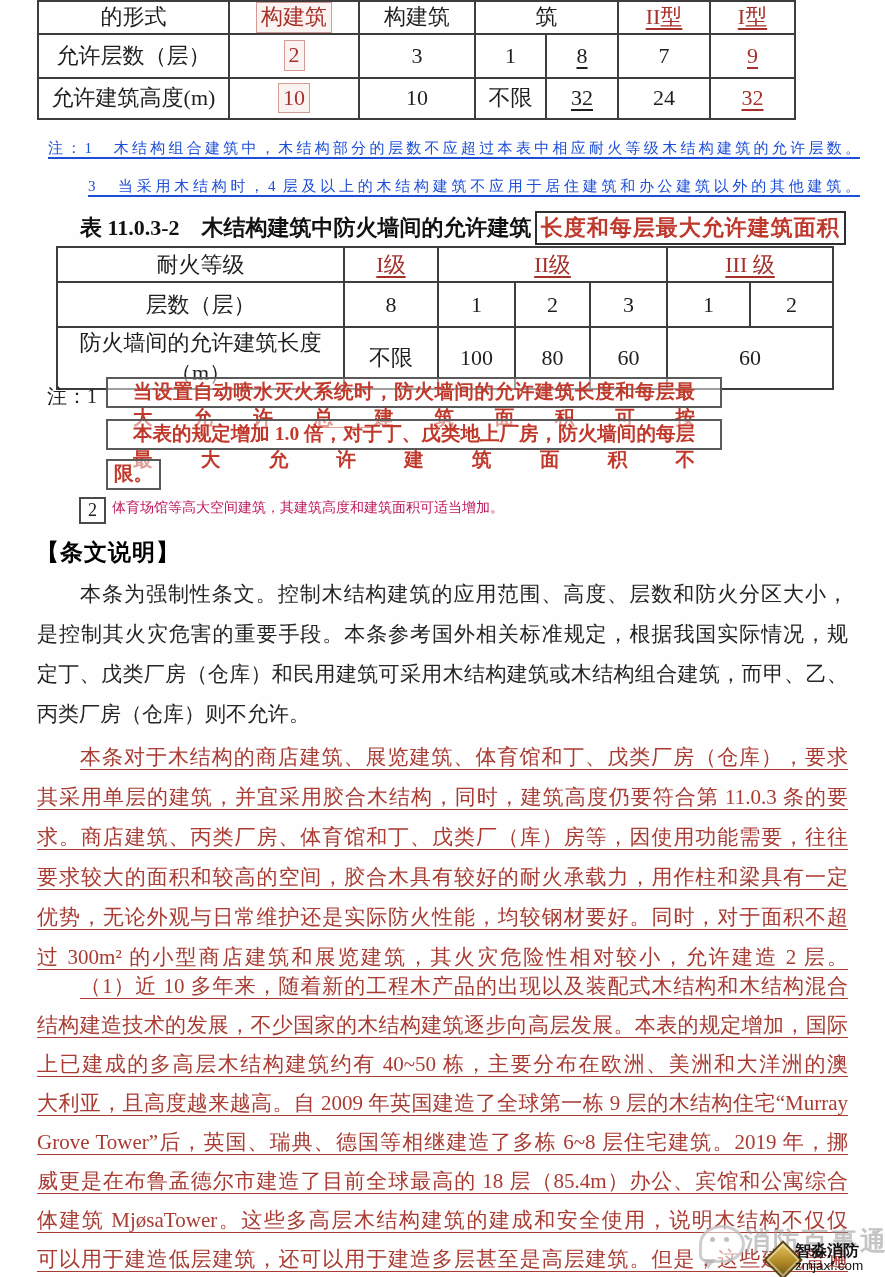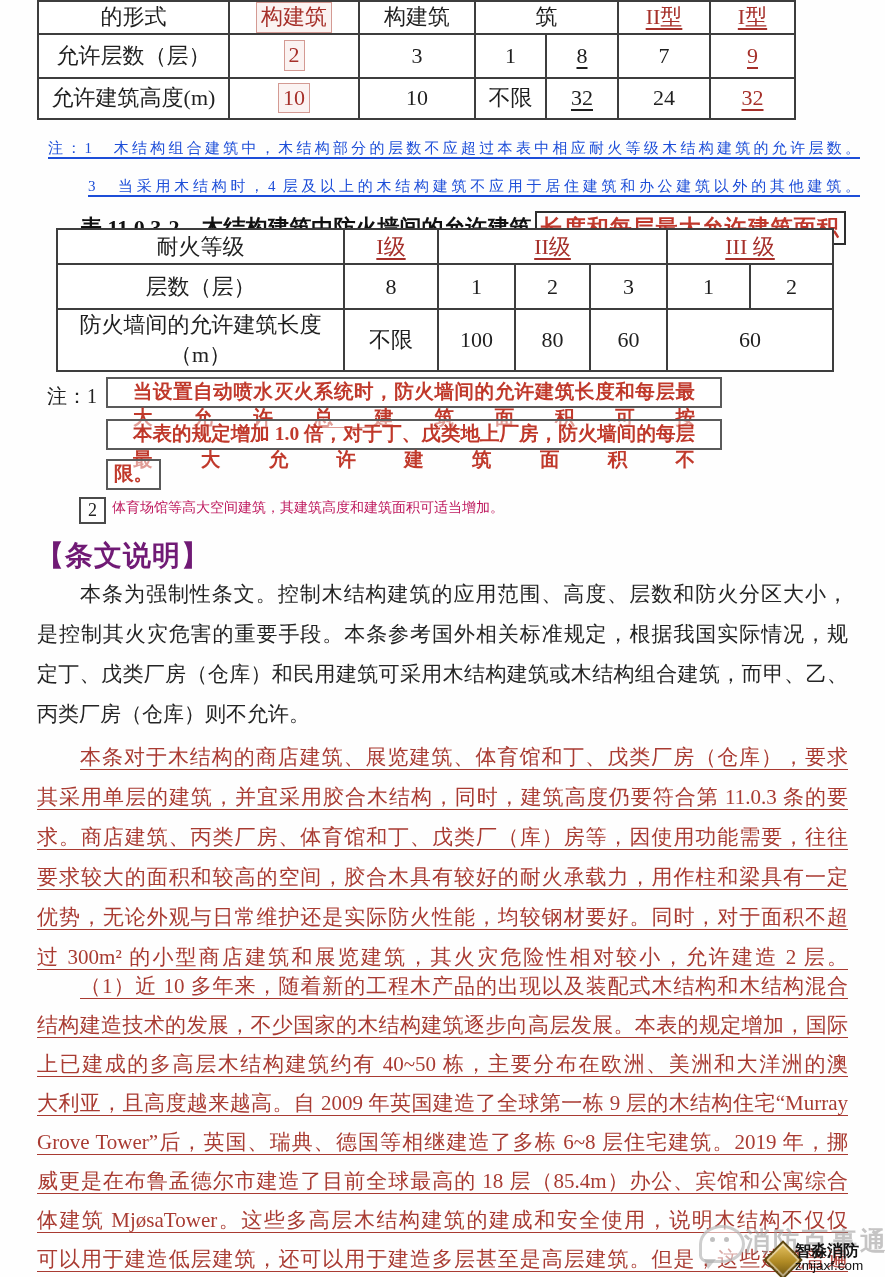--- a/index.html
+++ b/index.html
@@ -5,42 +5,42 @@
   html,body{margin:0;padding:0;background:#e9e9e9;}
   .page{
     position:relative;width:885px;height:1277px;margin:0 auto;
     background:#fefefe;overflow:hidden;
     font-family:"Liberation Serif","DejaVu Serif",serif;color:#222;
   }
   
   table{border-collapse:collapse;table-layout:fixed;position:absolute;background:#fff;}
   td{border:2px solid #3d3d3d;text-align:center;vertical-align:middle;padding:0;font-size:22px;color:#1f1f1f;overflow:hidden;}
   .t1{left:37px;top:0;width:757px;}
-  .t2{left:56px;top:228px;width:776px;}
+  .t2{left:56px;top:246px;width:776px;}
   .red{color:#a6302a;}
   .u{text-decoration:underline;text-underline-offset:4px;text-decoration-thickness:1.5px;}
   .selbox{display:inline-block;border:1px solid #d49a93;background:rgba(224,168,162,.14);padding:0 4px;line-height:1.3;}
   
   .noteline{position:absolute;font-size:15px;color:#1d4ed8;white-space:nowrap;text-align:justify;text-align-last:justify;}
   .noteline .seg{text-decoration:underline;text-underline-offset:4px;text-decoration-thickness:1.5px;display:inline-block;width:100%;text-align:justify;text-align-last:justify;white-space:normal;}
   
   .caption{position:absolute;left:80px;top:211px;display:flex;align-items:center;font-weight:bold;font-size:22px;color:#111;white-space:nowrap;}
   .caption .boxed{border:2px solid #2e2e2e;color:#bf382c;padding:0 4px;margin-left:3px;letter-spacing:1px;}
   
   .notelabel{position:absolute;left:47px;top:383px;font-size:20px;color:#222;}
   .nbox{position:absolute;left:106px;width:616px;height:31px;box-sizing:border-box;border:2px solid #5a5a5a;
         color:#c0392b;font-weight:bold;font-size:19.5px;line-height:26px;padding:0 25px;
         text-align:justify;text-align-last:justify;background:rgba(255,255,255,.5);}
   .nbox.shrink{width:auto;right:auto;text-align-last:left;padding:0 6px;}
   .nbox .u2{text-decoration:underline;text-underline-offset:3px;}
   .numbox{position:absolute;left:79px;top:497px;width:27px;height:27px;box-sizing:border-box;border:2px solid #4a4a4a;
           text-align:center;line-height:23px;font-size:18px;color:#222;}
   .item2text{position:absolute;left:112px;top:499px;font-size:14px;color:#be185d;}
   
-  .heading{position:absolute;left:36px;top:537px;font-size:28px;font-weight:bold;color:#701a75;letter-spacing:1px;}
+  .heading{position:absolute;left:36px;top:537px;font-size:23px;font-weight:bold;color:#000000;letter-spacing:1px;}
   .para{position:absolute;left:37px;width:811px;}
   .para .tline{height:40px;line-height:40px;font-size:21px;text-align:justify;text-align-last:justify;text-justify:inter-character;}
   .para.tight .tline{height:39px;line-height:39px;}
   .para .tline:first-child{text-indent:43px;}
   .para.nofill-last .tline:last-child{text-align-last:left;}
   .para.red-para .seg{color:#a93b32;text-decoration:underline;text-underline-offset:4.5px;text-decoration-thickness:1.2px;}
   .para.black-para .seg{color:#242424;}
   .p1{top:574px;} .p2{top:737px;} .p3{top:967px;}
   
   .wm{position:absolute;z-index:5;}

